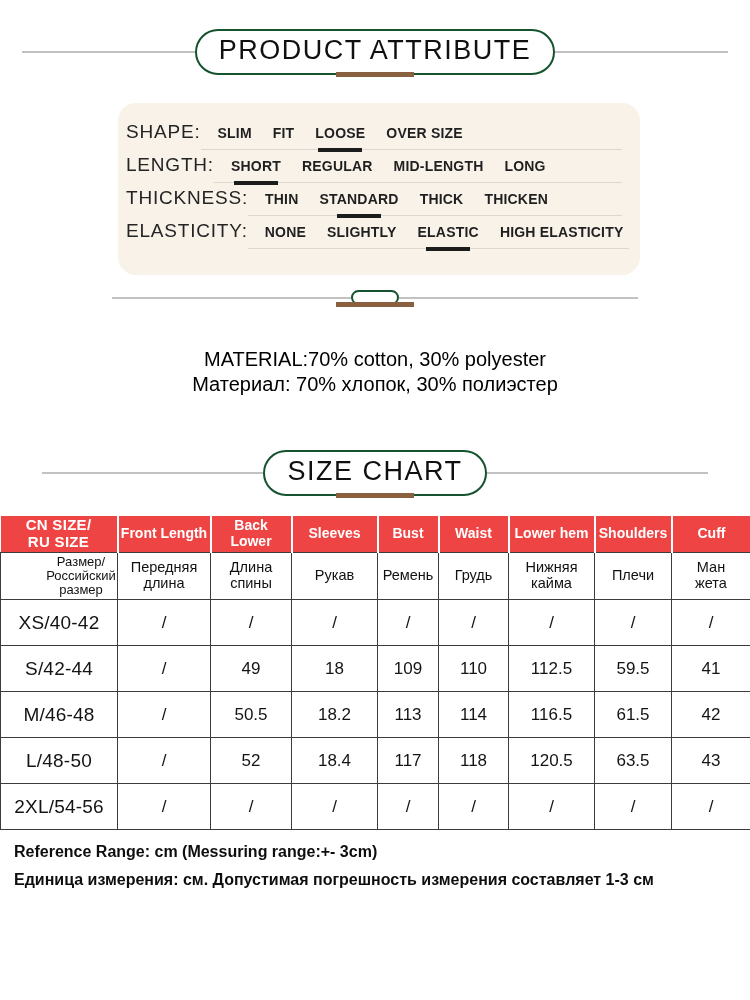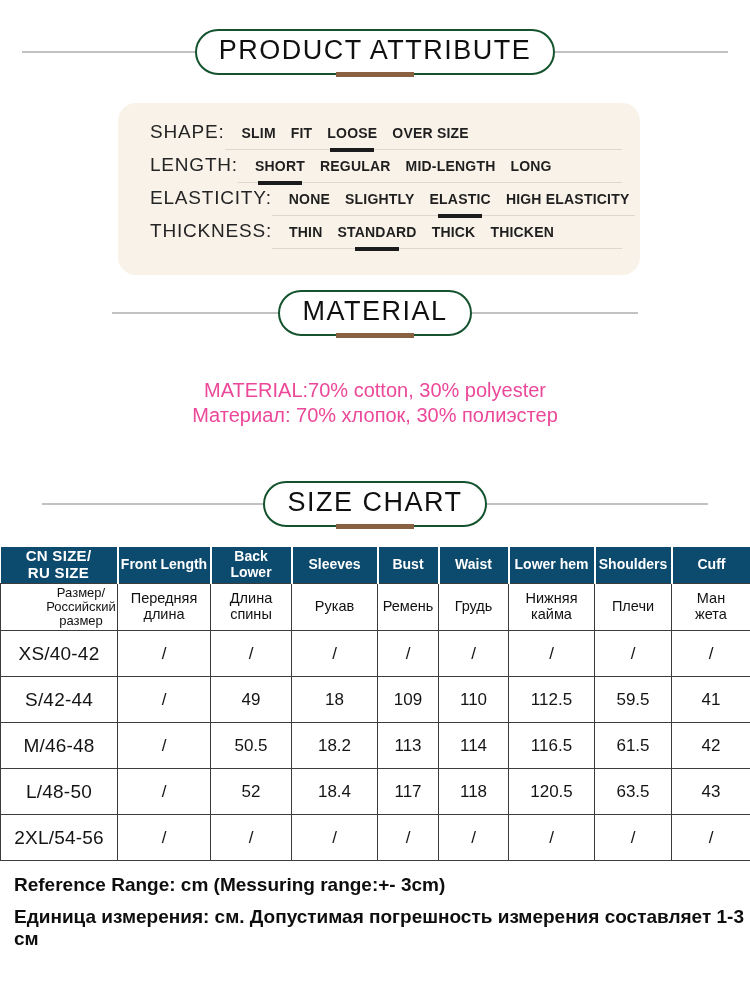--- a/index.html
+++ b/index.html
@@ -20,69 +20,69 @@
     position:absolute; left:50%; transform:translateX(-50%); bottom:-4px;
     width:78px; height:5px; background:#8a6140;
   }
   .title-row.pa { margin-top:29px; padding:0 22px; }
   .title-row.mat { margin-top:15px; padding:0 112px; }
   .title-row.sc { margin-top:53px; padding:0 42px;align-items:center; }
 
   
   .attr-panel {
     margin:28px 110px 0 118px; width:522px; box-sizing:border-box;
-    background:#f9f2e9; border-radius:18px; padding:18px 18px 26px 32px;
+    background:#f9f2e9; border-radius:18px; padding:18px 18px 26px 8px;
   }
   .attr-row { display:flex; align-items:baseline; }
   .attr-row + .attr-row { margin-top:4px; }
   .attr-label {
     font-size:19px; letter-spacing:0.8px; color:#242424; white-space:nowrap;
   }
   .attr-options {
-    flex:1; display:flex; gap:15px; align-items:center;
+    flex:1; display:flex; gap:21px; align-items:center;
     padding:0 6px 8px 17px; border-bottom:1.5px solid #dcd7d0;
   }
   .opt {
     position:relative; font-size:14px; font-weight:bold; letter-spacing:0.2px;
     color:#1f1f1f; white-space:nowrap;
   }
   .opt.selected::after {
     content:""; position:absolute; left:50%; transform:translateX(-50%);
     bottom:-11px; width:44px; height:4px; background:#1c1c1c;
   }
 
   
-  .material-text { margin-top:42px; text-align:center; font-size:20px; line-height:25px; color:#ec4899; }
+  .material-text { margin-top:42px; text-align:center; font-size:20px; line-height:25px; color:#000000; }
 
   
   table.size-chart {
     width:750px; border-collapse:collapse; table-layout:fixed; margin-top:20px;
   }
   tr.hdr-en th {
-    background:#0c4a6e; color:#ffffff; font-weight:bold; font-size:14px;
+    background:#ef4444; color:#ffffff; font-weight:bold; font-size:14px;
     height:36px; vertical-align:middle; text-align:center; padding:0 1px;
     border-right:2px solid #ffffff; line-height:1.12; white-space:pre-line;
   }
   tr.hdr-en th:last-child { border-right:none; }
   tr.hdr-en th.first { font-size:15px; letter-spacing:0.3px; }
   tr.hdr-ru th {
     font-weight:normal; font-size:14.5px; color:#111; height:46px;
     border:1px solid #3c3c3c; vertical-align:middle; text-align:center;
     line-height:1.1; white-space:pre-line; padding:0 1px;
   }
   tr.hdr-ru th.first { font-size:13px; line-height:1.08;padding-left:45px; }
   tbody td {
     border:1px solid #3c3c3c; height:45px; text-align:center;
     vertical-align:middle; font-size:17px; color:#141414; padding:0 1px;
   }
   tbody td.size { font-size:19px; letter-spacing:0.2px; }
 
   
   .footer { margin:13px 0 0 14px; font-weight:bold; color:#0e0e0e; }
-  .footer .fline { font-size:19px; }
+  .footer .fline { font-size:16px; }
   .footer .fline + .fline { margin-top:10px; }
 </style>
 </head>
 <body>
 
 <div class="title-row pa">
   <div class="line"></div>
   <div class="title-box">
     <span>PRODUCT ATTRIBUTE</span>
     <span class="bar"></span>
@@ -106,45 +106,44 @@
     <span class="attr-label">LENGTH:</span>
     <span class="attr-options">
       <span class="opt selected">SHORT</span>
       <span class="opt">REGULAR</span>
       <span class="opt">MID-LENGTH</span>
       <span class="opt">LONG</span>
     </span>
   </div>
 
   <div class="attr-row">
+    <span class="attr-label">THICKNESS:</span>
+    <span class="attr-options">
+      <span class="opt">THIN</span>
+      <span class="opt selected">STANDARD</span>
+      <span class="opt">THICK</span>
+      <span class="opt">THICKEN</span>
+    </span>
+  </div>
+
+  <div class="attr-row">
     <span class="attr-label">ELASTICITY:</span>
     <span class="attr-options">
       <span class="opt">NONE</span>
       <span class="opt">SLIGHTLY</span>
       <span class="opt selected">ELASTIC</span>
       <span class="opt">HIGH ELASTICITY</span>
     </span>
   </div>
 
-  <div class="attr-row">
-    <span class="attr-label">THICKNESS:</span>
-    <span class="attr-options">
-      <span class="opt">THIN</span>
-      <span class="opt selected">STANDARD</span>
-      <span class="opt">THICK</span>
-      <span class="opt">THICKEN</span>
-    </span>
-  </div>
-
 </div>
 
 <div class="title-row mat">
   <div class="line"></div>
   <div class="title-box">
-    <span>MATERIAL</span>
     <span class="bar"></span>
   </div>
   <div class="line"></div>
 </div>
 
 <div class="material-text">
   <div>MATERIAL:70% cotton, 30% polyester</div>
   <div>Материал: 70% хлопок, 30% полиэстер</div>
 </div>
 

